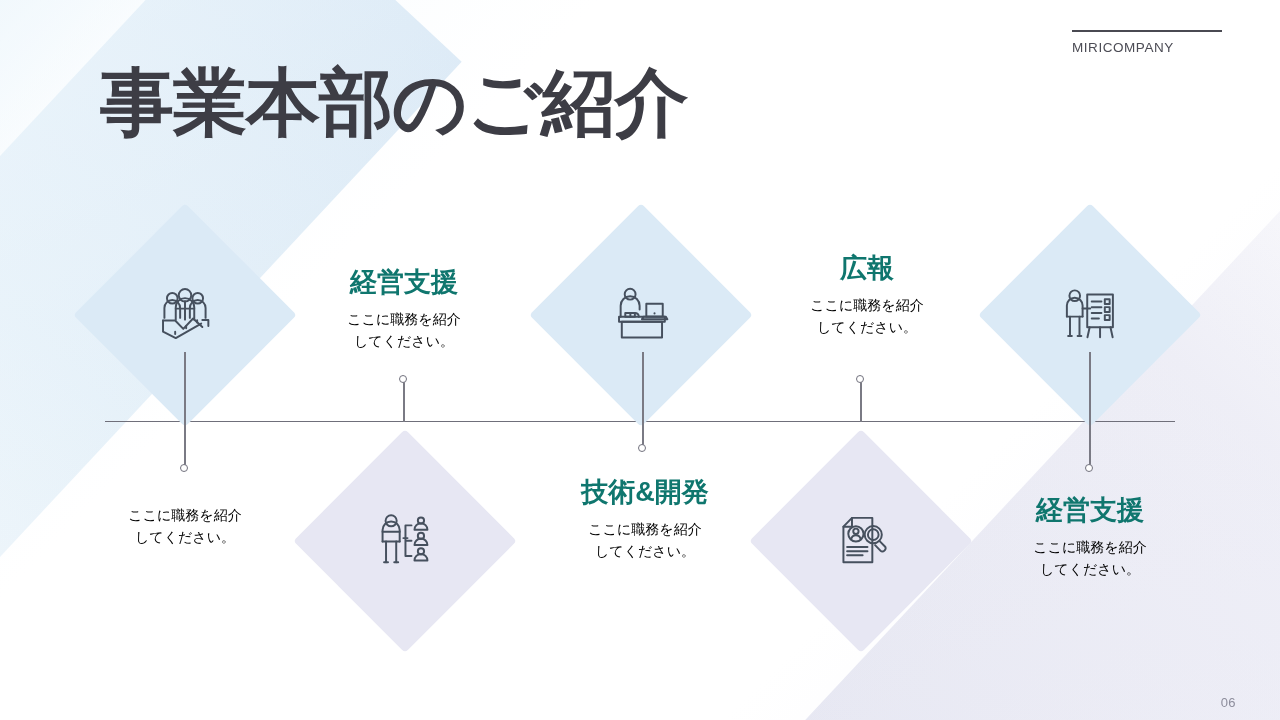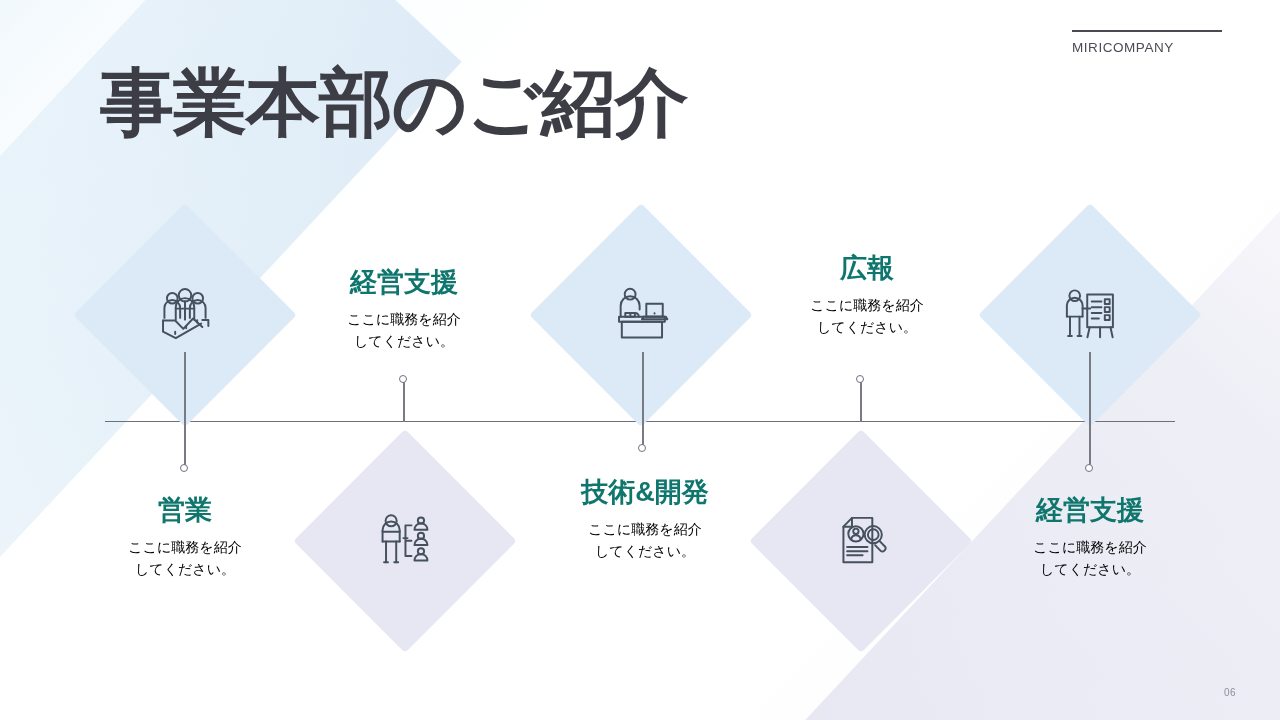--- a/index.html
+++ b/index.html
@@ -103,22 +103,22 @@
   .label-title {
     font-size:27px; font-weight:700; color:#0f766e; line-height:1.2;
     white-space:nowrap;
   }
   .label-desc {
     margin-top:11px; font-size:14px; color:#000000; line-height:1.55;
     white-space:pre-line;
   }
 
   #page-number {
-    position:absolute; right:44px; bottom:22px;
-    font-size:10px; color:#8d8d9c; letter-spacing:.4px;
+    position:absolute; right:44px; bottom:10px;
+    font-size:13px; color:#8d8d9c; letter-spacing:.4px;
   }
 </style>
 </head>
 <body>
 
 <div id="slide">
 
   <div class="bg-band" id="band-tl-a"></div>
   <div class="bg-band" id="band-tl-b"></div>
   <div class="bg-band" id="band-tl-edge"></div>
@@ -147,21 +147,20 @@
       <path d="M24 26.5h16M32 20v16"></path>
       <path d="M13 36.8h10.5l7 7.2 8.5-9 8 7.4"></path>
       <path d="M13 36.8v9.6l11 5.6 22-12.6"></path>
       <path d="M47 36.3h5.2v5.3"></path>
       <path d="M23.5 46.5v3.2M33 41.5v3.2M42.5 36.5v3.2" stroke-dasharray="2 2.2"></path>
     </svg>
   </div>
   <div class="connector" style="left:184px; top:352px; height:116px;"></div>
   <div class="node-dot" style="left:180px; top:464px;"></div>
   <div class="label-block" style="left:60px; top:494px;">
-    <div class="label-title">営業</div>
     <div class="label-desc">ここに職務を紹介
 してください。</div>
   </div>
 
   <div class="diamond lav" style="left:326px; top:462px;"></div>
   <div class="icon-wrap" style="left:326px; top:462px;">
     <svg width="74" height="74" viewBox="0 0 64 64" fill="none" stroke="#46505e" stroke-width="1.7" stroke-linecap="round" stroke-linejoin="round">
       <circle cx="20" cy="14.5" r="4.8"></circle>
       <path d="M12.6 32.5v-10a7.4 7.4 0 0 1 7.4-7.4 7.4 7.4 0 0 1 7.4 7.4v10"></path>
       <path d="M12.6 32.5h14.8"></path>

